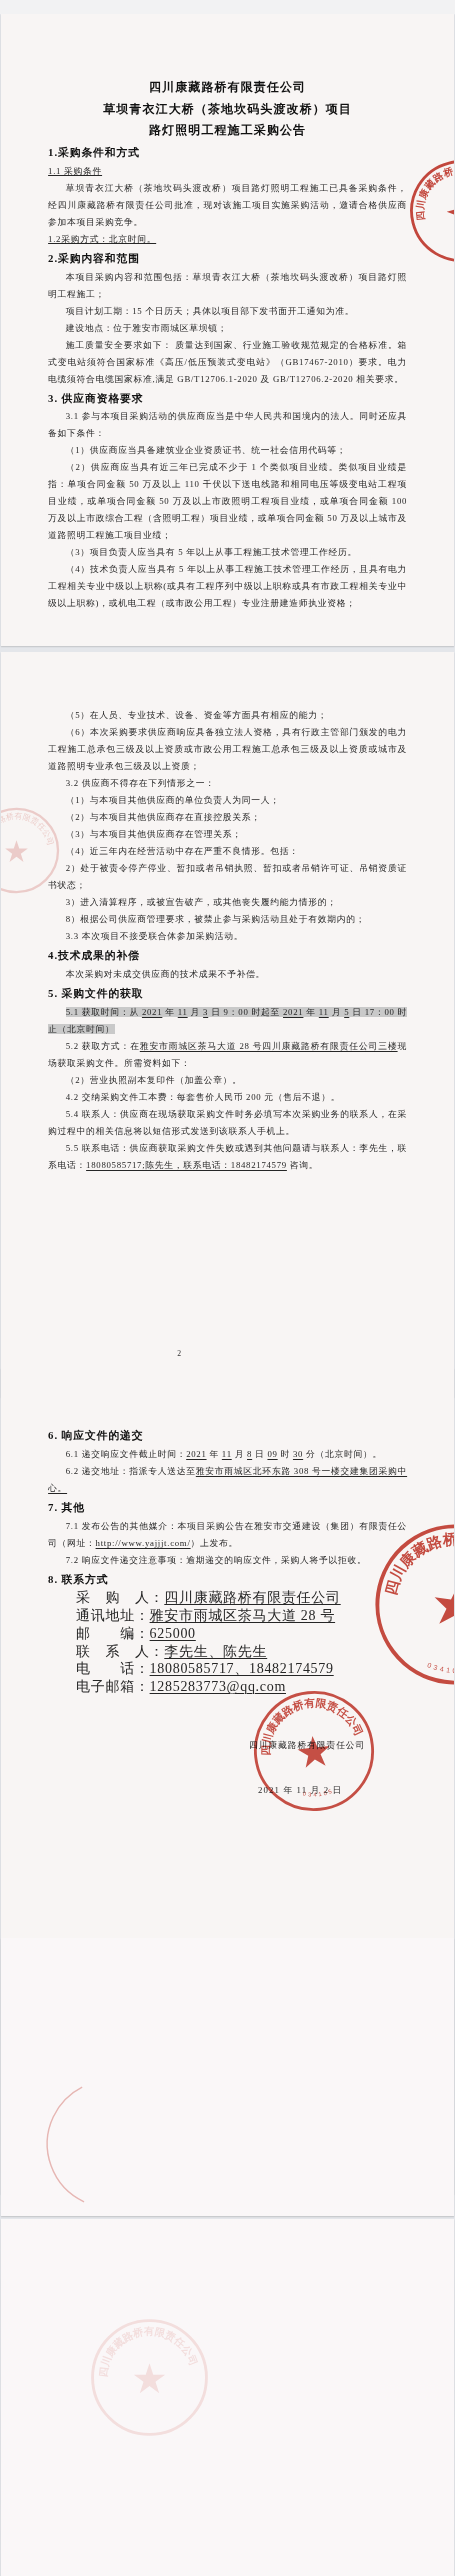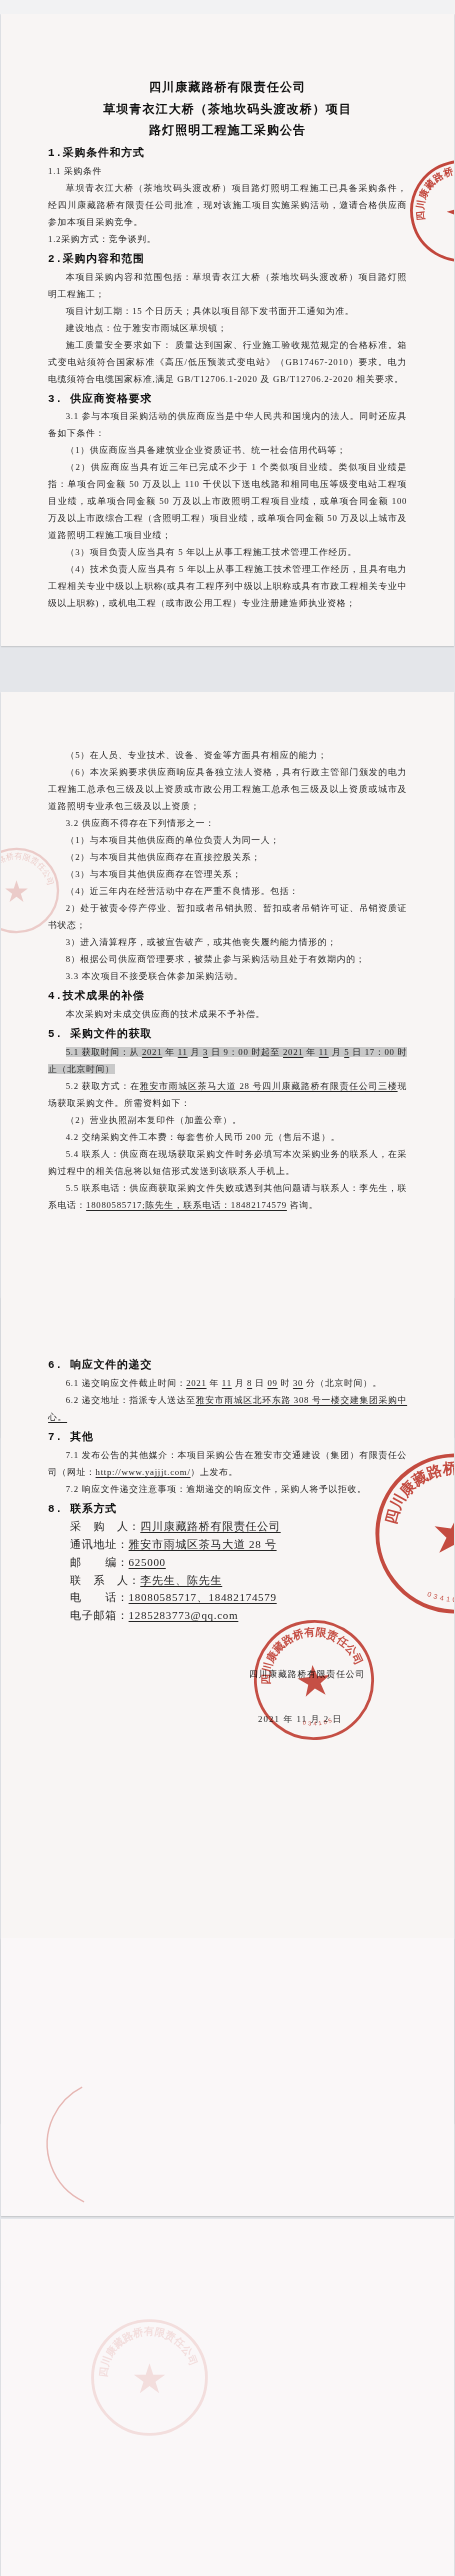--- a/index.html
+++ b/index.html
@@ -21,31 +21,31 @@
     background:#f8f5f4;
     box-sizing:border-box;
     padding:0 47px;
     overflow:hidden;
     box-shadow:0 0.6px 1.1px rgba(0,0,0,.15);
   }
   .page.pale{background:#faf7f8;}
   .t{font-family:"Liberation Sans","DejaVu Sans",sans-serif;
      font-size:12px;font-weight:bold;text-align:center;line-height:21.6px;
      letter-spacing:1.1px;color:#111;}
-  .h{font-family:Liberation Mono, monospace;
+  .h{font-family:Liberation Serif, serif;
      font-size:10.8px;font-weight:bold;letter-spacing:0.9px;
      margin:4px 0 2.8px 0;color:#121212;}
   .p{margin:0;text-indent:2em;font-size:8.8px;line-height:17px;
      letter-spacing:0.7px;color:var(--ink);text-align:justify;}
-  .p0{text-indent:0;}
+  .p0{text-indent:0;text-decoration:underline;}
   .u{text-decoration:underline;text-underline-offset:2.3px;text-decoration-thickness:0.6px;}
   .hl{background:var(--hl);}
   .pageno{position:absolute;bottom:39px;left:0;right:97px;text-align:center;
      font-size:7.7px;color:#333;}
-  .c-row{margin:0 0 0 2em;font-size:11px;line-height:17.7px;letter-spacing:0.7px;color:var(--ink);}
+  .c-row{margin:0 0 0 2em;font-size:14px;line-height:17.7px;letter-spacing:0.7px;color:var(--ink);}
   .c-label{letter-spacing:0.7px;}
   .sig-name{position:absolute;left:239px;top:369px;width:134px;text-align:center;
      font-size:8.8px;line-height:17px;letter-spacing:0.9px;color:#262626;}
   .sig-date{position:absolute;left:257px;top:417px;font-size:8.8px;
      letter-spacing:1.1px;color:#2b2b2b;}
   .seal{position:absolute;mix-blend-mode:multiply;}
   .s-ring{fill:none;stroke:var(--seal-red);}
   .s-text{fill:var(--seal-red);font-family:"Liberation Sans","DejaVu Sans",sans-serif;}
   .s-star{fill:var(--seal-red);}
   .s-arc{fill:none;}
@@ -64,21 +64,21 @@
 
 <div class="page" style="top:14.2px;height:632px;">
   <div style="margin-top:63px;">
     <div class="t">四川康藏路桥有限责任公司</div>
     <div class="t">草坝青衣江大桥（茶地坎码头渡改桥）项目</div>
     <div class="t">路灯照明工程施工采购公告</div>
   </div>
   <div class="h">1.采购条件和方式</div>
   <p class="p p0">1.1 采购条件</p>
   <p class="p">草坝青衣江大桥（茶地坎码头渡改桥）项目路灯照明工程施工已具备采购条件，经四川康藏路桥有限责任公司批准，现对该施工项目实施采购活动，邀请合格供应商参加本项目采购竞争。</p>
-  <p class="p p0">1.2采购方式：竞争谈判。</p>
+  <p class="p p0">1.2采购方式：北京时间。</p>
   <div class="h">2.采购内容和范围</div>
   <p class="p">本项目采购内容和范围包括：草坝青衣江大桥（茶地坎码头渡改桥）项目路灯照明工程施工；</p>
   <p class="p">项目计划工期：15 个日历天；具体以项目部下发书面开工通知为准。</p>
   <p class="p">建设地点：位于雅安市雨城区草坝镇；</p>
   <p class="p">施工质量安全要求如下： 质量达到国家、行业施工验收规范规定的合格标准。箱式变电站须符合国家标准《高压/低压预装式变电站》（GB17467-2010）要求。电力电缆须符合电缆国家标准,满足 GB/T12706.1-2020 及 GB/T12706.2-2020 相关要求。</p>
   <div class="h">3. 供应商资格要求</div>
   <p class="p">3.1 参与本项目采购活动的供应商应当是中华人民共和国境内的法人。同时还应具备如下条件：</p>
   <p class="p">（1）供应商应当具备建筑业企业资质证书、统一社会信用代码等；</p>
   <p class="p">（2）供应商应当具有近三年已完成不少于 1 个类似项目业绩。类似项目业绩是指：单项合同金额 50 万及以上 110 千伏以下送电线路和相同电压等级变电站工程项目业绩，或单项合同金额 50 万及以上市政照明工程项目业绩，或单项合同金额 100 万及以上市政综合工程（含照明工程）项目业绩，或单项合同金额 50 万及以上城市及道路照明工程施工项目业绩；</p>
   <p class="p">（3）项目负责人应当具有 5 年以上从事工程施工技术管理工作经历。</p>
@@ -86,21 +86,21 @@
   <div class="pageno">1</div>
 
   <svg class="seal seal-p1" width="108" height="108" viewBox="0 0 190 190">
     <circle class="s-ring" cx="95" cy="95" r="87" stroke-width="5"></circle>
     <path class="s-arc" id="sealTop1" d="M 29 95 A 66 66 0 1 1 161 95"></path>
     <text class="s-text" font-size="17" letter-spacing="1" font-weight="bold"><textPath href="#sealTop1">四川康藏路桥有限责任公司</textPath></text>
     <polygon class="s-star" points="95,72 100.9,89.9 119.7,90 104.5,101.1 110.3,119 95,108 79.7,119 85.5,101.1 70.3,90 89.1,89.9"></polygon>
   </svg>
 </div>
 
-<div class="page" style="top:652px;height:745px;margin-top:40px;">
+<div class="page" style="top:652px;height:745px;">
   <p class="p" style="margin-top:55px;">（5）在人员、专业技术、设备、资金等方面具有相应的能力；</p>
   <p class="p">（6）本次采购要求供应商响应具备独立法人资格，具有行政主管部门颁发的电力工程施工总承包三级及以上资质或市政公用工程施工总承包三级及以上资质或城市及道路照明专业承包三级及以上资质；</p>
   <p class="p">3.2 供应商不得存在下列情形之一：</p>
   <p class="p">（1）与本项目其他供应商的单位负责人为同一人；</p>
   <p class="p">（2）与本项目其他供应商存在直接控股关系；</p>
   <p class="p">（3）与本项目其他供应商存在管理关系；</p>
   <p class="p">（4）近三年内在经营活动中存在严重不良情形。包括：</p>
   <p class="p">2）处于被责令停产停业、暂扣或者吊销执照、暂扣或者吊销许可证、吊销资质证书状态；</p>
   <p class="p">3）进入清算程序，或被宣告破产，或其他丧失履约能力情形的；</p>
   <p class="p">8）根据公司供应商管理要求，被禁止参与采购活动且处于有效期内的；</p>
@@ -117,21 +117,21 @@
   <div class="pageno">2</div>
 
   <svg class="seal seal-p2" width="91" height="91" viewBox="0 0 160 160">
     <circle class="s-ring" cx="80" cy="80" r="73" stroke-width="4"></circle>
     <path class="s-arc" id="sealTop2" d="M 24 80 A 56 56 0 1 1 136 80"></path>
     <text class="s-text" font-size="14"><textPath href="#sealTop2">四川康藏路桥有限责任公司</textPath></text>
     <polygon class="s-star" points="80,62 84.8,76.5 99.9,76.5 87.6,85.5 92.3,100 80,91 67.7,100 72.4,85.5 60.1,76.5 75.2,76.5"></polygon>
   </svg>
 </div>
 
-<div class="page" style="top:1297px;height:826px;">
+<div class="page" style="top:1368px;height:826px;">
   <div class="h" style="margin-top:61px;">6. 响应文件的递交</div>
   <p class="p"><span>6.1 递交响应文件截止时间：</span><span class="u">2021</span><span> 年 </span><span class="u">11</span><span> 月 </span><span class="u">8</span><span> 日 </span><span class="u">09</span><span> 时 </span><span class="u">30</span><span> 分（北京时间）。</span></p>
   <p class="p"><span>6.2 递交地址：指派专人送达至</span><span class="u">雅安市雨城区北环东路 308 号一楼交建集团采购中心。</span></p>
   <div class="h">7. 其他</div>
   <p class="p"><span>7.1 发布公告的其他媒介：本项目采购公告在雅安市交通建设（集团）有限责任公司（网址：</span><span class="u">http://www.yajjjt.com/</span><span>）上发布。</span></p>
   <p class="p">7.2 响应文件递交注意事项：逾期递交的响应文件，采购人将予以拒收。</p>
   <div class="h">8. 联系方式</div>
 
   <div class="c-row"><span class="c-label">采　购　人：</span><span class="u">四川康藏路桥有限责任公司</span></div>
   <div class="c-row"><span class="c-label">通讯地址：</span><span class="u">雅安市雨城区茶马大道 28 号</span></div>

